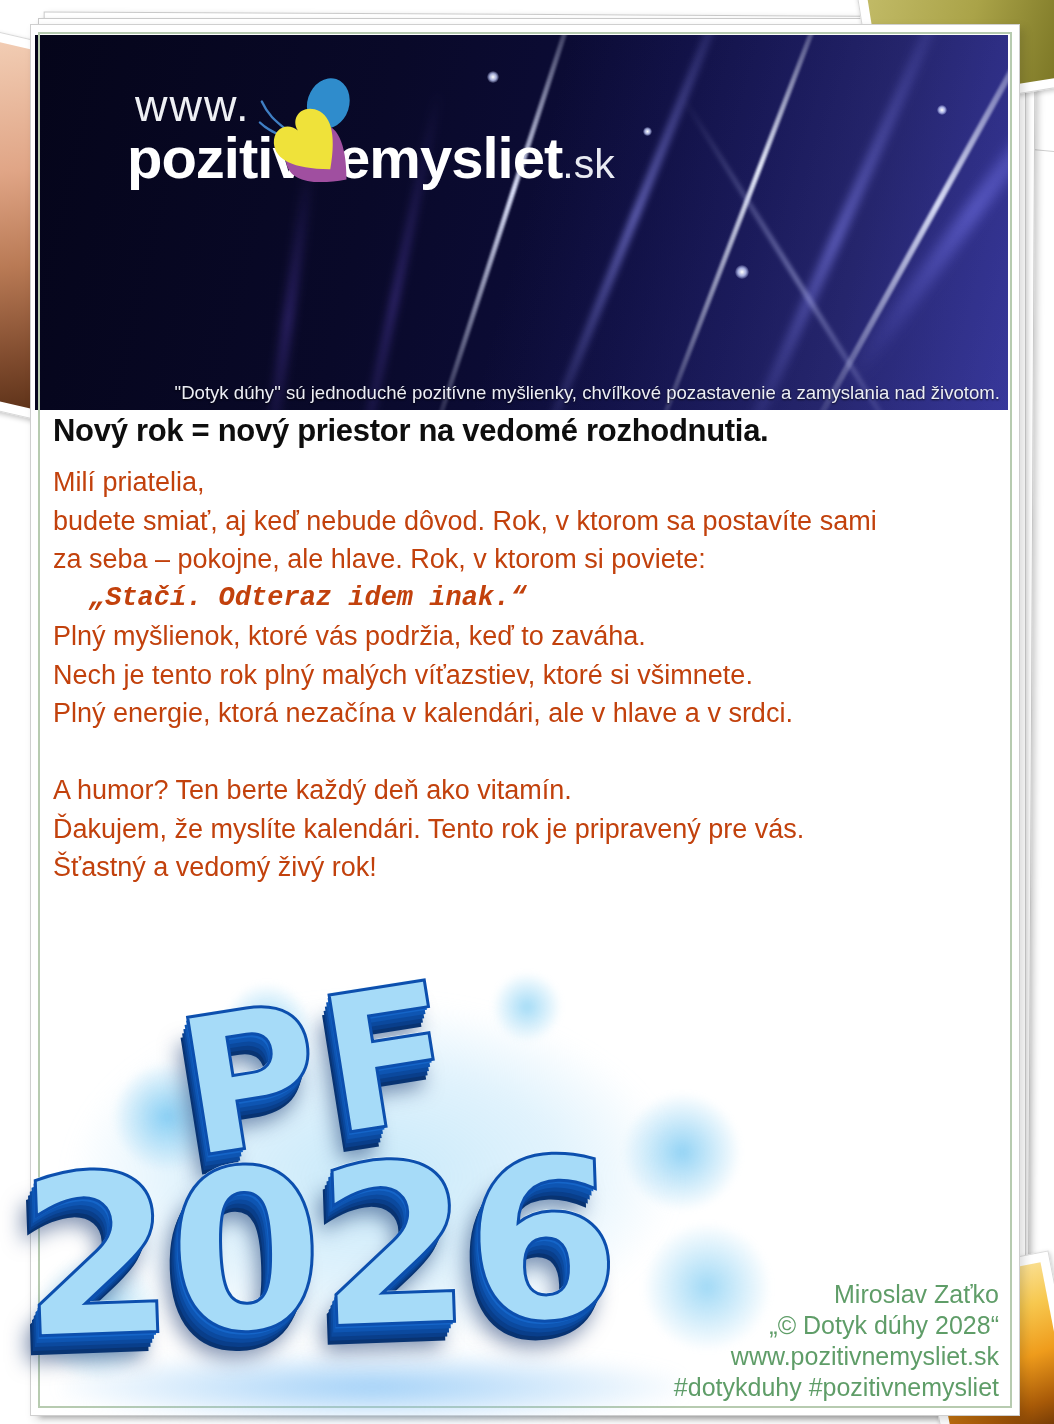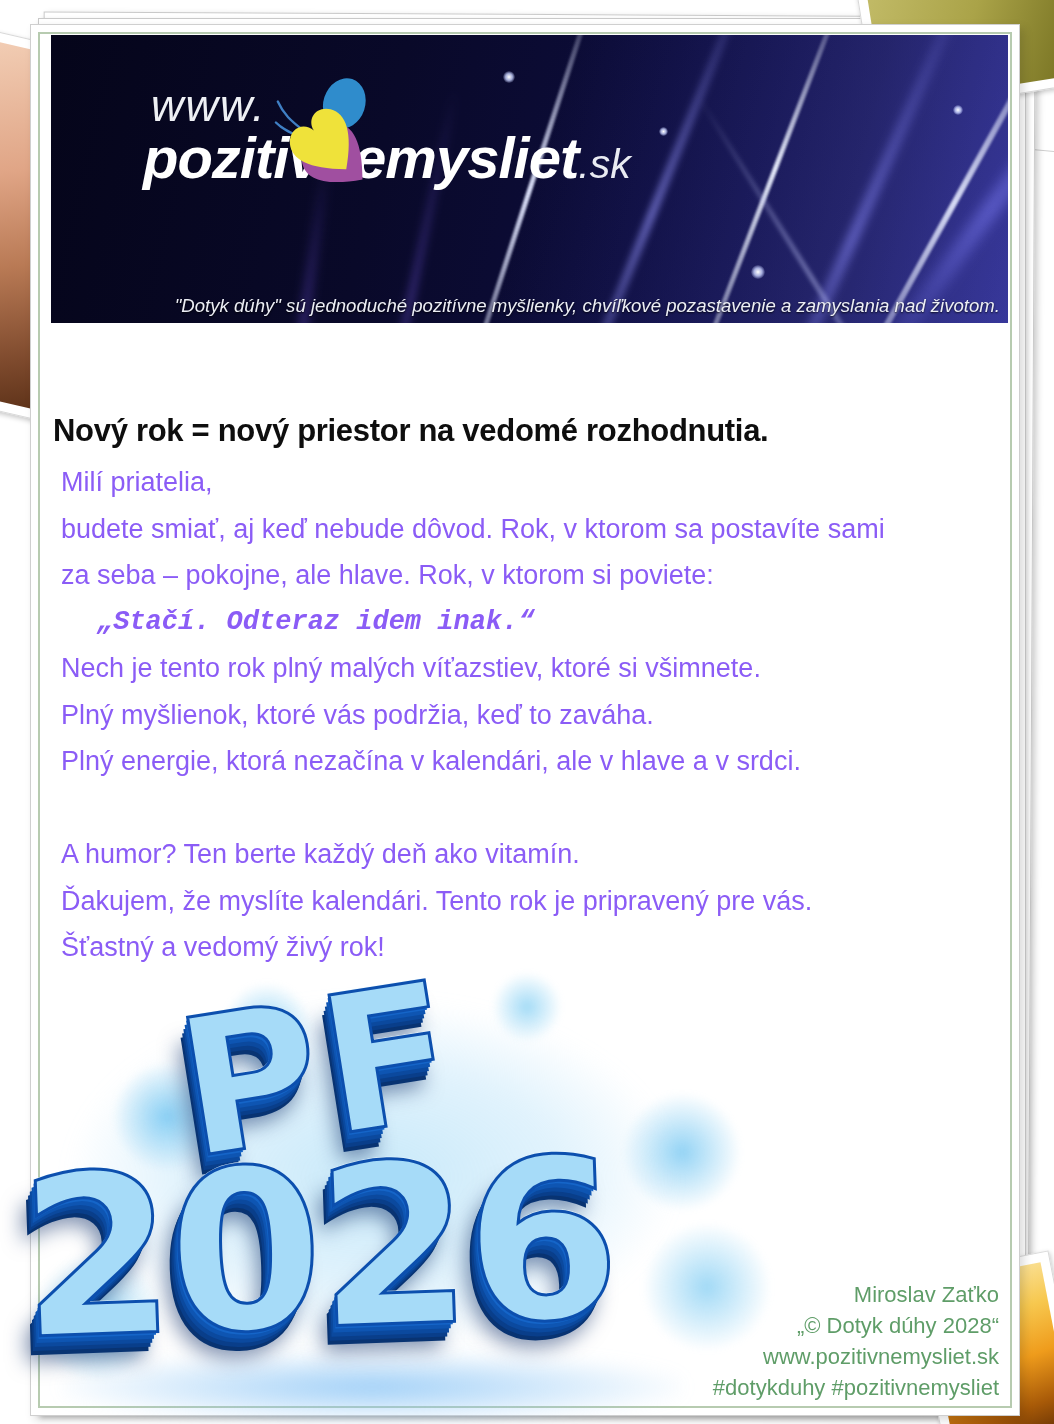--- a/index.html
+++ b/index.html
@@ -22,22 +22,22 @@
   .sheet-1{left:40px;top:14px;width:990px;height:1398px;box-shadow:3px 3px 7px rgba(0,0,0,.22);transform:rotate(.3deg);}
   .sheet-2{left:38px;top:18px;width:986px;height:1396px;box-shadow:2px 2px 5px rgba(0,0,0,.15);}
 
   
   .page{position:absolute;left:30px;top:24px;width:988px;height:1390px;background:#fff;
         border:1px solid #cfcfcf;box-shadow:4px 4px 9px rgba(0,0,0,.14);z-index:3;}
   .green-frame{position:absolute;left:7px;top:7px;right:7px;bottom:7px;
                border:2px solid #b7cbb0;pointer-events:none;z-index:6;}
 
   
-  .banner{position:absolute;left:20px;top:10px;right:11px;height:288px;overflow:hidden;
-          background:linear-gradient(103deg,#05051a 0%,#090929 35%,#0d0d3c 62%,#16164f 82%,#20207a 100%);font-style:italic;}
+  .banner{position:absolute;left:4px;top:10px;right:11px;height:375px;overflow:hidden;
+          background:linear-gradient(103deg,#05051a 0%,#090929 35%,#0d0d3c 62%,#16164f 82%,#20207a 100%);}
   .banner .sheen{position:absolute;inset:0;
           background:linear-gradient(105deg,transparent 50%,rgba(70,70,190,.18) 72%,rgba(110,110,230,.30) 100%);}
   .streak{position:absolute;filter:blur(1.2px);}
   .st1{left:468px;top:-70px;width:5px;height:500px;transform:rotate(18deg);
        background:linear-gradient(to bottom,rgba(255,255,255,0),rgba(225,230,255,.95) 45%,rgba(120,120,255,0));}
   .st2{left:596px;top:-90px;width:9px;height:540px;transform:rotate(22deg);filter:blur(3px);
        background:linear-gradient(to bottom,rgba(160,160,255,0),rgba(150,150,255,.55) 50%,rgba(90,90,220,0));}
   .st3{left:704px;top:-70px;width:5px;height:500px;transform:rotate(21deg);
        background:linear-gradient(to bottom,rgba(255,255,255,0),rgba(235,240,255,.95) 40%,rgba(130,130,255,0));}
   .st4{left:806px;top:-90px;width:12px;height:540px;transform:rotate(24deg);filter:blur(4px);
@@ -65,26 +65,26 @@
             letter-spacing:2px;font-weight:400;}
   .logo-row{margin-top:-4px;white-space:nowrap;}
   .logo-name{font-size:58px;font-weight:bold;color:#ffffff;letter-spacing:-1px;}
   .logo-tld{font-size:41px;font-weight:400;color:#e9ebf2;}
   .tagline{position:absolute;left:10px;right:8px;bottom:6px;text-align:right;white-space:nowrap;
            font-size:18.6px;color:#eceef5;text-shadow:0 1px 2px rgba(0,0,0,.8);z-index:2;}
 
   
   .textcol{position:absolute;left:22px;right:18px;top:372px;color:#202020;}
   .headline{margin:16px 0 14px 0;font-size:31px;font-weight:bold;color:#0e0e0e;letter-spacing:-.3px;}
-  .bodyline{margin:8px;font-size:27px;line-height:38.5px;min-height:38.5px;color:#8b5cf6;}
+  .bodyline{margin:0;font-size:27px;line-height:38.5px;min-height:38.5px;color:#c2410c;}
   .bodyline.quote{font-weight:bold;font-style:italic;padding-left:36px;font-family:Liberation Mono, monospace;}
 
   
   .credits{position:absolute;right:20px;bottom:12px;text-align:right;z-index:5;
-           color:#5f9d68;font-size:22px;line-height:31px;}
+           color:#5f9d68;font-size:25px;line-height:31px;}
 
   
   .pf{position:absolute;left:22px;top:972px;width:724px;height:452px;z-index:4;pointer-events:none;}
   .blob{position:absolute;border-radius:50%;filter:blur(3px);}
   .b1{left:50px;top:30px;width:600px;height:350px;filter:blur(10px);
       background:radial-gradient(ellipse,rgba(155,215,245,.55) 0%,rgba(170,220,248,.35) 45%,rgba(200,235,250,0) 72%);}
   .b2{left:90px;top:90px;width:110px;height:110px;background:radial-gradient(circle,rgba(120,200,242,.85),rgba(160,220,248,0) 70%);}
   .b3{left:10px;top:280px;width:130px;height:130px;background:radial-gradient(circle,rgba(125,205,243,.8),rgba(160,220,248,0) 70%);}
   .b4{left:600px;top:120px;width:120px;height:120px;background:radial-gradient(circle,rgba(120,200,242,.8),rgba(160,220,248,0) 70%);}
   .b5{left:620px;top:250px;width:130px;height:130px;background:radial-gradient(circle,rgba(130,205,243,.75),rgba(160,220,248,0) 70%);}
@@ -151,22 +151,22 @@
       </div>
       <div class="tagline">"Dotyk dúhy" sú jednoduché pozitívne myšlienky, chvíľkové pozastavenie a zamyslania nad životom.</div>
     </div>
 
     <div class="textcol">
       <h1 class="headline">Nový rok = nový priestor na vedomé rozhodnutia.</h1>
       <p class="bodyline">Milí priatelia,</p>
       <p class="bodyline">budete smiať, aj keď nebude dôvod. Rok, v ktorom sa postavíte sami</p>
       <p class="bodyline">za seba – pokojne, ale hlave. Rok, v ktorom si poviete:</p>
       <p class="bodyline quote">„Stačí. Odteraz idem inak.“</p>
+      <p class="bodyline">Plný myšlienok, ktoré vás podržia, keď to zaváha.</p>
       <p class="bodyline">Nech je tento rok plný malých víťazstiev, ktoré si všimnete.</p>
-      <p class="bodyline">Plný myšlienok, ktoré vás podržia, keď to zaváha.</p>
       <p class="bodyline">Plný energie, ktorá nezačína v kalendári, ale v hlave a v srdci.</p>
       <p class="bodyline"></p>
       <p class="bodyline">A humor? Ten berte každý deň ako vitamín.</p>
       <p class="bodyline">Ďakujem, že myslíte kalendári. Tento rok je pripravený pre vás.</p>
       <p class="bodyline">Šťastný a vedomý živý rok!</p>
     </div>
 
     <div class="credits">
       <div>Miroslav Zaťko</div>
       <div>„© Dotyk dúhy 2028“</div>

